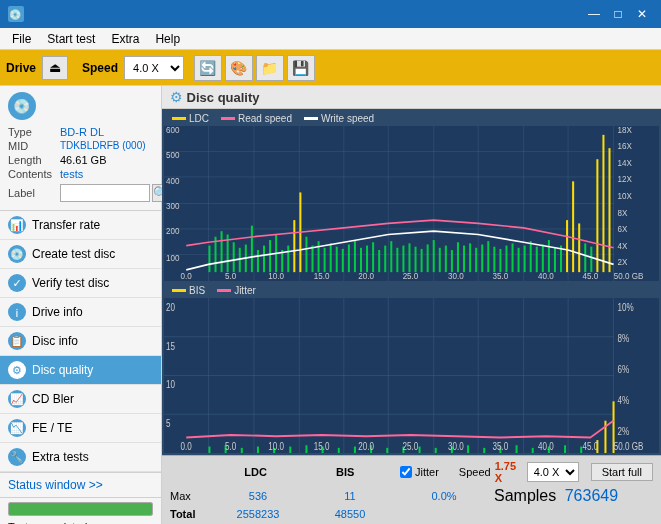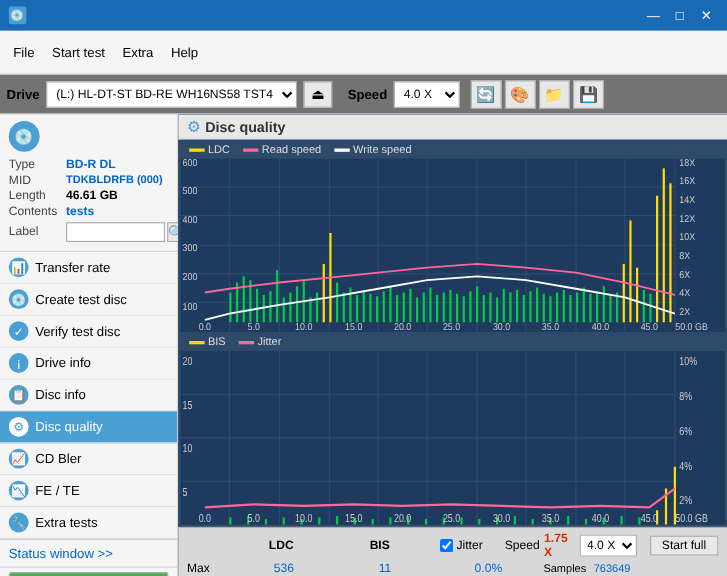--- a/index.html
+++ b/index.html
@@ -6,46 +6,46 @@
     body { font-family: 'Segoe UI', Tahoma, sans-serif; font-size: 11px; background: #f0f0f0; width: 661px; height: 524px; overflow: hidden; }
 
     
     .title-bar { background: #1a6bb5; color: white; display: flex; align-items: center; justify-content: space-between; padding: 4px 8px; height: 28px; }
     .title-bar-left { display: flex; align-items: center; gap: 6px; font-size: 12px; font-weight: 500; }
     .title-bar-icon { width: 16px; height: 16px; background: #4a9fd4; border-radius: 2px; display: flex; align-items: center; justify-content: center; font-size: 10px; color: white; }
     .title-bar-controls { display: flex; gap: 2px; }
     .title-btn { width: 22px; height: 18px; background: transparent; border: none; color: white; font-size: 12px; cursor: pointer; display: flex; align-items: center; justify-content: center; }
 
     
-    .menu-bar { background: #f5f5f5; border-bottom: 1px solid #d0d0d0; display: flex; padding: 10px 4px; height: 40px; align-items: center; }
+    .menu-bar { background: #f5f5f5; border-bottom: 1px solid #d0d0d0; display: flex; padding: 10px 4px; height: 22px; align-items: center; }
     .menu-item { padding: 2px 8px; cursor: pointer; font-size: 12px; }
 
     
-    .drive-bar { background: #737373; border-bottom: 1px solid #d0d0d0; display: flex; align-items: center; padding: 3px 6px; height: 36px; gap: 6px; }
+    .drive-bar { background: #eab308; border-bottom: 1px solid #d0d0d0; display: flex; align-items: center; padding: 3px 6px; height: 36px; gap: 6px; }
     .drive-label { font-weight: bold; font-size: 12px; }
     .drive-select { height: 24px; font-size: 11px; border: 1px solid #aaa; background: white; padding: 0 4px; min-width: 200px; }
     .drive-icon-btn { width: 26px; height: 24px; background: #e8e8e8; border: 1px solid #aaa; display: flex; align-items: center; justify-content: center; cursor: pointer; font-size: 13px; }
     .speed-label { font-weight: bold; font-size: 12px; margin-left: 8px; }
     .speed-select { height: 24px; font-size: 11px; border: 1px solid #aaa; background: white; padding: 0 4px; width: 60px; }
     .toolbar-btns { display: flex; gap: 3px; margin-left: 4px; }
     .toolbar-btn { width: 28px; height: 26px; background: #e8e8e8; border: 1px solid #aaa; display: flex; align-items: center; justify-content: center; cursor: pointer; font-size: 14px; }
 
     
     .main-layout { display: flex; height: calc(524px - 28px - 22px - 36px); }
 
     
     .left-panel { width: 162px; background: #f5f5f5; border-right: 1px solid #d0d0d0; display: flex; flex-direction: column; flex-shrink: 0; }
 
     
     .disc-section { border-bottom: 1px solid #d0d0d0; padding: 6px 8px 8px; }
     .disc-header { display: flex; align-items: center; gap: 6px; margin-bottom: 6px; }
     .disc-icon { width: 28px; height: 28px; background: #4a9fd4; border-radius: 50%; display: flex; align-items: center; justify-content: center; font-size: 14px; color: white; }
     .disc-prop { display: flex; margin-bottom: 2px; font-size: 11px; }
     .disc-prop-label { color: #444; width: 52px; flex-shrink: 0; }
-    .disc-prop-value { color: #0066cc; font-weight: 700; }
+    .disc-prop-value { color: #0066cc; font-weight: 400; }
     .disc-prop-value.black { color: #000; }
     .disc-prop-value.data-link { color: #0066cc; cursor: pointer; }
     .label-row { display: flex; align-items: center; margin-top: 4px; }
     .label-input { border: 1px solid #aaa; height: 18px; width: 90px; font-size: 11px; }
     .label-btn { width: 20px; height: 18px; background: #e8e8e8; border: 1px solid #aaa; margin-left: 2px; cursor: pointer; display: flex; align-items: center; justify-content: center; font-size: 12px; }
 
     
     .nav-item { display: flex; align-items: center; padding: 5px 8px; cursor: pointer; font-size: 12px; border-bottom: 1px solid #e0e0e0; gap: 6px; }
     .nav-item.active { background: #4a9fd4; color: white; }
     .nav-icon { width: 18px; height: 18px; border-radius: 50%; display: flex; align-items: center; justify-content: center; font-size: 11px; flex-shrink: 0; }
@@ -99,23 +99,20 @@
 
 <div class="menu-bar">
   <span class="menu-item">File</span>
   <span class="menu-item">Start test</span>
   <span class="menu-item">Extra</span>
   <span class="menu-item">Help</span>
 </div>
 
 <div class="drive-bar">
   <span class="drive-label">Drive</span>
-  <select class="drive-select">
-    <option>(L:)  HL-DT-ST BD-RE  WH16NS58 TST4</option>
-  </select>
   <div class="drive-icon-btn">⏏</div>
   <span class="speed-label">Speed</span>
   <select class="speed-select">
     <option>4.0 X</option>
     <option>1.0 X</option>
     <option>2.0 X</option>
     <option>8.0 X</option>
   </select>
   <div class="toolbar-btns">
     <div class="toolbar-btn">🔄</div>
@@ -467,21 +464,21 @@
         </div>
         <button class="start-btn" style="margin-left:auto;">Start full</button>
       </div>
 
 
       <div class="stats-row">
         <div style="width:36px; font-weight:normal;">Max</div>
         <div class="stat-val">536</div>
         <div class="stat-val">11</div>
         <div style="width:60px; text-align:center; color:#0066cc; font-size:11px; margin-left:12px;">0.0%</div>
-        <div style="margin-left:8px; font-size:10px;">
+        <div style="margin-left:8px; font-size:16px;">
           <span>Samples</span>
           <span style="color:#0066cc; margin-left:4px;">763649</span>
         </div>
       </div>
 
       <div class="stats-row">
         <div style="width:36px; font-weight:bold;">Total</div>
         <div class="stat-val">2558233</div>
         <div class="stat-val">48550</div>
       </div>

